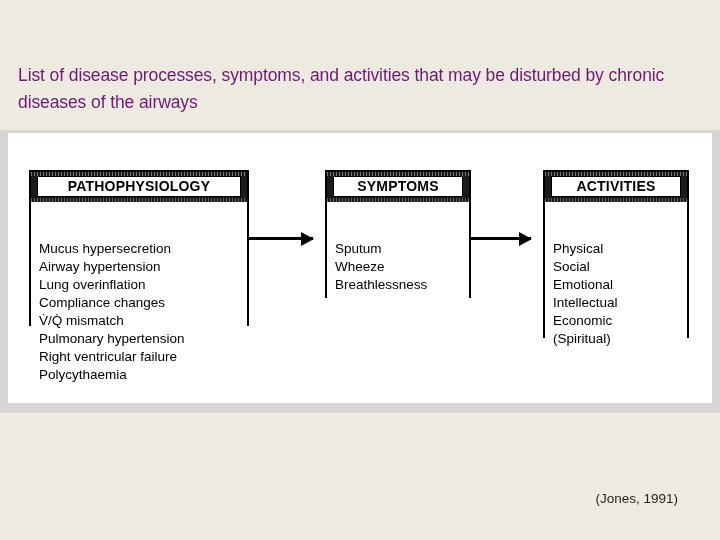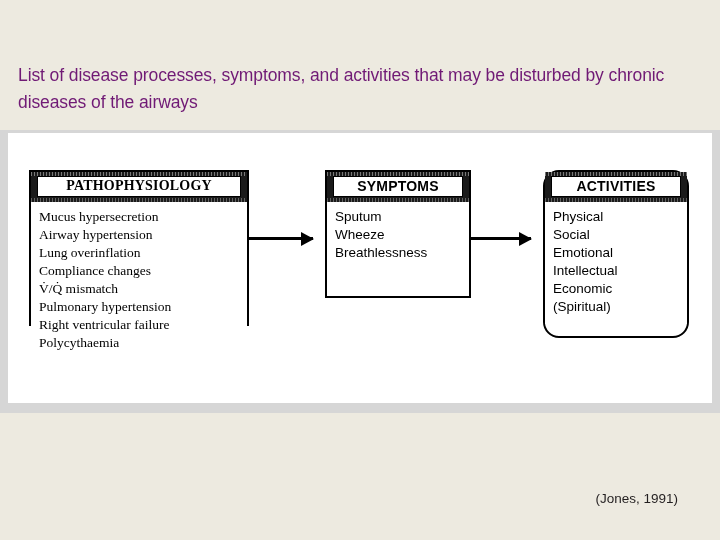--- a/index.html
+++ b/index.html
@@ -89,32 +89,33 @@
     font-size: 14px;
     letter-spacing: 0.2px;
     padding: 1px 4px 2px 4px;
     line-height: 1.15;
     box-sizing: border-box;
   }
   .dbox-body {
     padding: 6px 8px 8px 8px;
     box-sizing: border-box;
     background: #ffffff;
+    margin-top: 32px;
   }
   .dbox-item {
     font-size: 13.5px;
     line-height: 1.33;
     color: #000;
     white-space: nowrap;
   }
 
   
-  #box-pathophysiology { left: 29px;  top: 170px; width: 220px; height: 156px; font-family: Liberation Serif, serif; }
+  #box-pathophysiology { left: 29px;  top: 170px; width: 220px; height: 156px; }
   #box-symptoms        { left: 325px; top: 170px; width: 146px; height: 128px; }
-  #box-activities      { left: 543px; top: 170px; width: 146px; height: 168px; border-radius: 16px; }
+  #box-activities      { left: 543px; top: 170px; width: 146px; height: 168px; }
 
   
   .arrow {
     position: absolute;
     height: 3px;
     background: #000;
   }
   .arrow::after {
     content: "";
     position: absolute;

